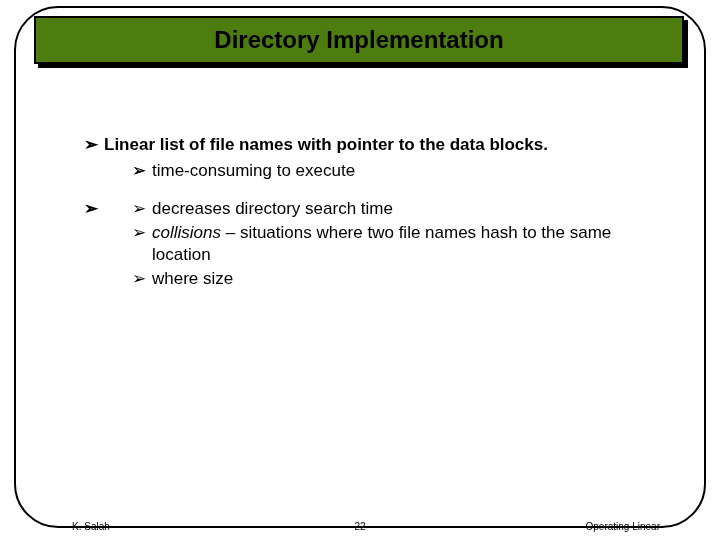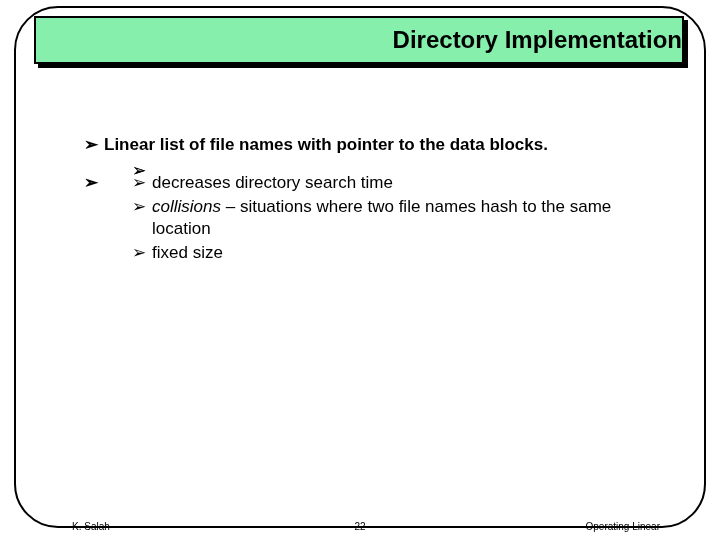--- a/index.html
+++ b/index.html
@@ -26,25 +26,25 @@
     width: 650px;
     height: 48px;
     background: #000;
   }
   .title-box {
     position: absolute;
     left: 34px;
     top: 16px;
     width: 650px;
     height: 48px;
-    background: #86efac;
+    background: #4d7c0f;
     border: 2px solid #000;
     display: flex;
     align-items: center;
-    justify-content: flex-end;
+    justify-content: center;
   }
   .title-text {
     font-weight: bold;
     font-size: 24px;
     color: #000;
   }
   .content {
     position: absolute;
     left: 84px;
     top: 134px;
@@ -123,38 +123,39 @@
     <div class="top-item">
       <span class="arrow">➢</span>
       <span>Linear list of file names with pointer to the data blocks.</span>
     </div>
     <div class="sub-list">
       <div class="sub-item">
         <span class="arrow">➢</span>
       </div>
       <div class="sub-item">
         <span class="arrow">➢</span>
+        <span>time-consuming to execute</span>
       </div>
     </div>
 
     <div class="top-item">
       <span class="arrow">➢</span>
     </div>
     <div class="sub-list">
       <div class="sub-item">
         <span class="arrow">➢</span>
         <span>decreases directory search time</span>
       </div>
       <div class="sub-item">
         <span class="arrow">➢</span>
         <span class="italic">collisions</span><span> – situations where two file names hash to the same location</span>
       </div>
       <div class="sub-item">
         <span class="arrow">➢</span>
-        <span>fixed size</span>
+        <span>where size</span>
       </div>
     </div>
 
   </div>
 
   <div class="footer">
     <div class="footer-left">K. Salah</div>
     <div class="footer-center">22</div>
     <div class="footer-right">Operating Linear</div>
   </div>

